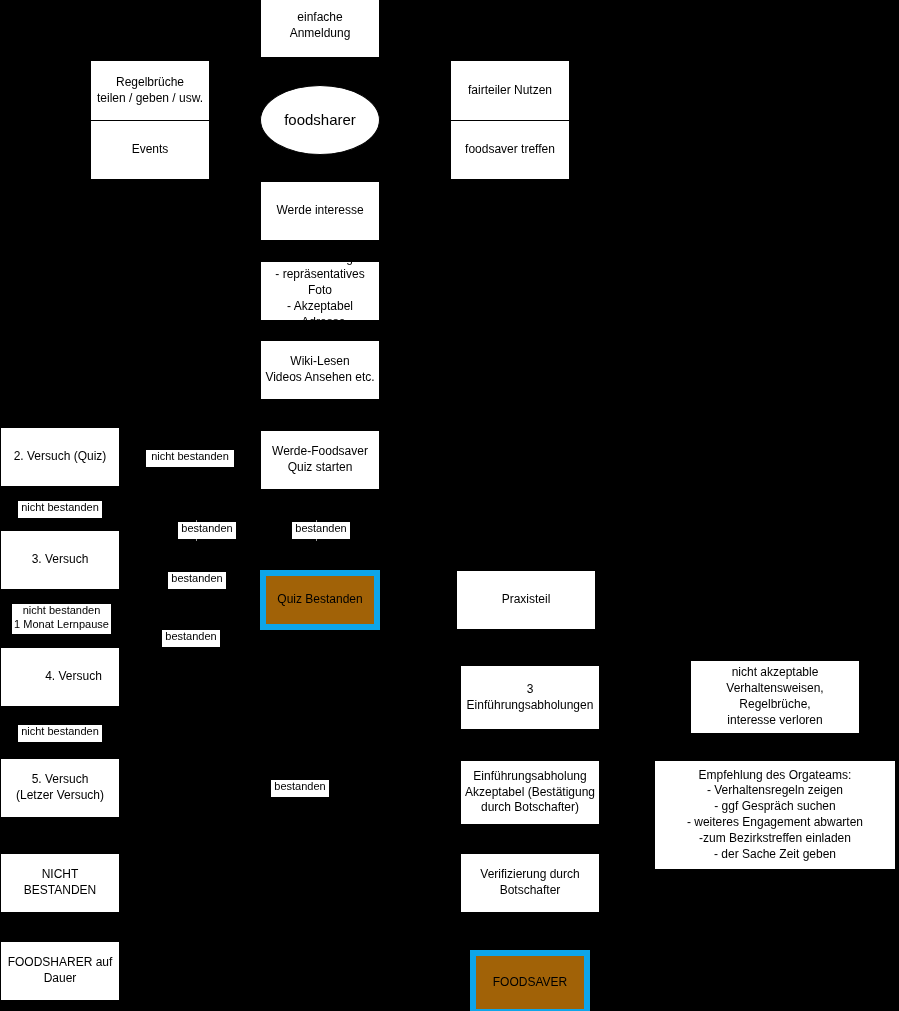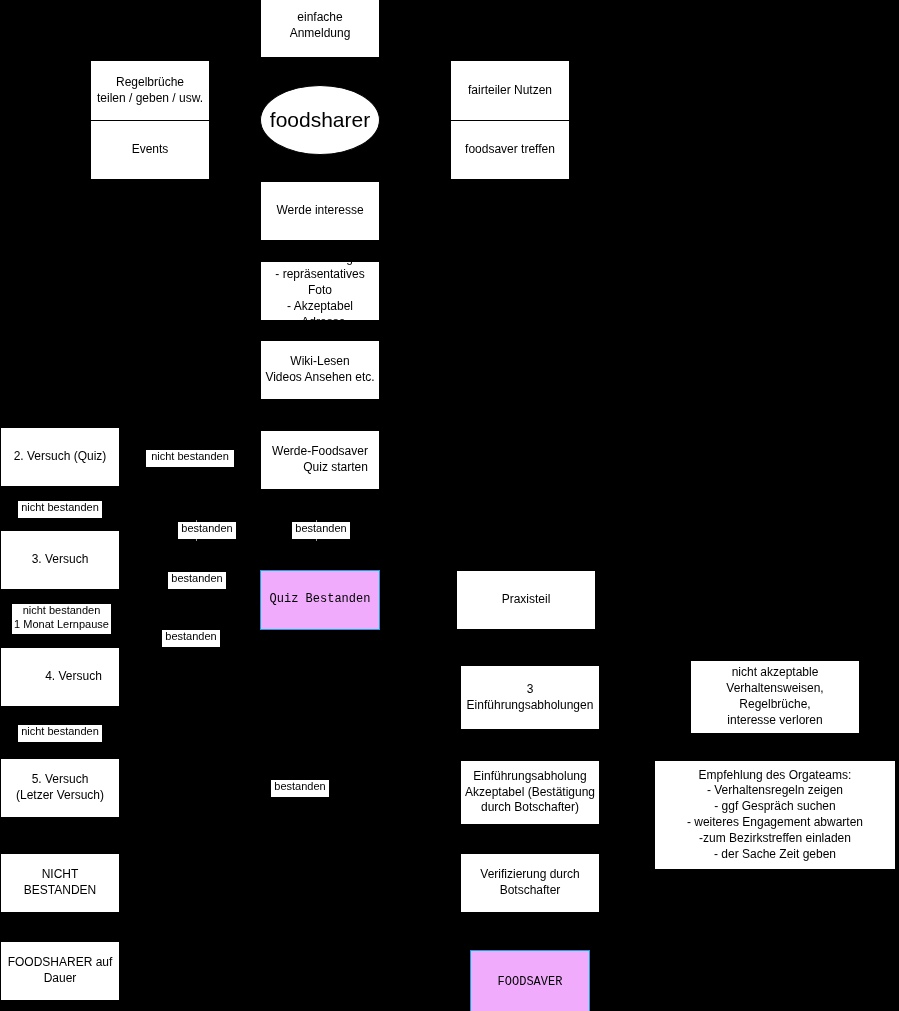--- a/index.html
+++ b/index.html
@@ -27,27 +27,26 @@
     display: flex;
     align-items: center;
     justify-content: center;
     text-align: center;
     font-size: 12px;
     line-height: 1.32;
     white-space: pre-line;
     padding: 0 3px;
   }
   .node.green {
-    background: #f0abfc;
-    border: 1px solid #0ea5e9;
-    font-family: Liberation Mono, monospace;
+    background: #a16207;
+    border: 6px solid #0ea5e9;
   }
   .node.ellipse {
     border-radius: 50%;
-    font-size: 21px;
+    font-size: 15px;
   }
   .node.joined-top {
     border-bottom-width: 1px;
   }
   .node.joined-bottom {
     border-top: 1px solid #000000;
   }
   .edge-label {
     position: absolute;
     box-sizing: border-box;
@@ -89,21 +88,21 @@
   <div class="node" style="left:260px; top:181px; width:120px; height:60px;">Werde interesse</div>
 
   <div class="node" style="left:260px; top:261px; width:120px; height:60px;">Voraussetzungen
 - repräsentatives Foto
 - Akzeptabel
 - Adresse</div>
 
   <div class="node" style="left:260px; top:340px; width:120px; height:60px;">Wiki-Lesen
 Videos Ansehen etc.</div>
 
-  <div class="node" style="left:260px; top:430px; width:120px; height:60px;text-align:right;">Werde-Foodsaver
+  <div class="node" style="left:260px; top:430px; width:120px; height:60px;">Werde-Foodsaver
 Quiz starten</div>
 
   <div class="node" style="left:0px; top:427px; width:120px; height:60px;">2. Versuch (Quiz)</div>
 
   <div class="node" style="left:0px; top:530px; width:120px; height:60px;">3. Versuch</div>
 
   <div class="node" style="left:0px; top:647px; width:120px; height:60px;padding-left:30px;">4. Versuch</div>
 
   <div class="node" style="left:0px; top:758px; width:120px; height:60px;">5. Versuch
 (Letzer Versuch)</div>

